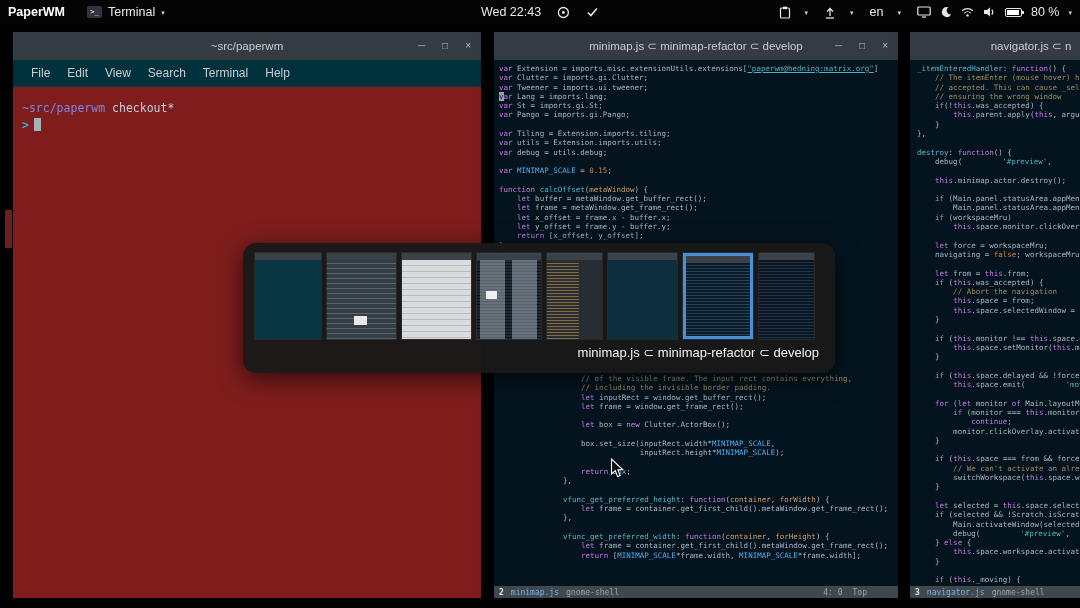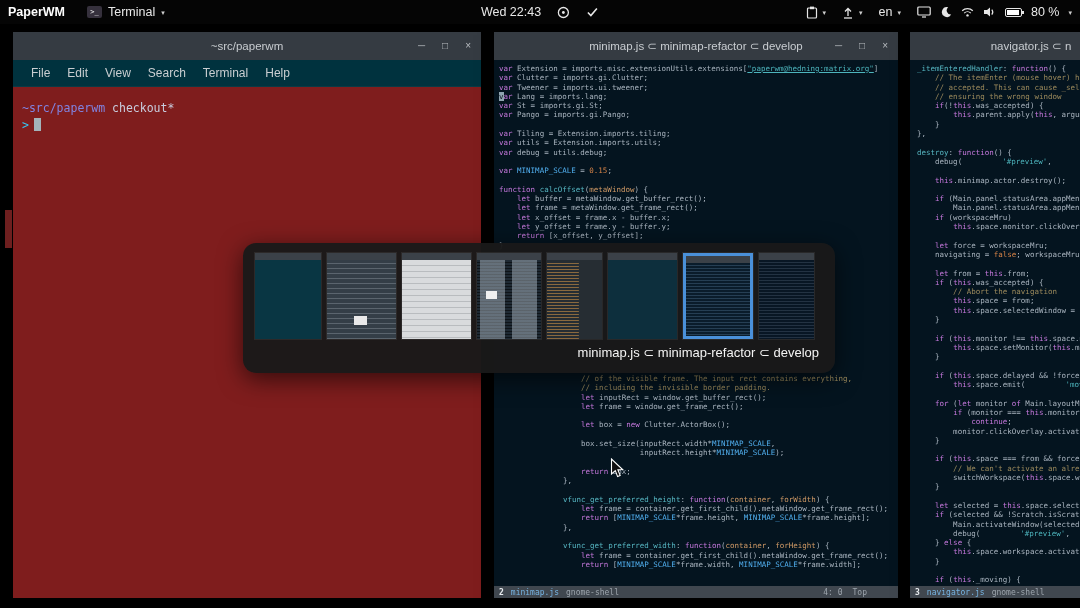--- a/index.html
+++ b/index.html
@@ -9,21 +9,21 @@
   
   .topbar { position:absolute; top:0; left:0; width:100%; height:24px; background:#050505; color:#e8e8e8; display:flex; align-items:center; justify-content:space-between; padding:0 8px; font-size:12.5px; z-index:40; }
   .tb-left { display:flex; align-items:flex-start; gap:22px; }
   .wm-label { font-weight:bold; color:#fff; }
   .appmenu { display:flex; align-items:center; gap:6px; cursor:default; }
   .term-ico { display:inline-flex; align-items:center; justify-content:center; width:15px; height:12px; background:#36313d; border-radius:2px; color:#fff; font-size:7px; font-family:"DejaVu Sans Mono",monospace; }
   .caret { font-size:7px; color:#cfcfcf; line-height:1; }
   .tb-center { position:absolute; left:50%; top:0; height:24px; transform:translateX(-50%); display:flex; align-items:center; gap:16px; }
   .tb-ico { display:inline-flex; align-items:center; }
   .tb-right { display:flex; align-items:center; gap:16px; }
-  .tb-item { display:flex; align-items:center; gap:5px; }
+  .tb-item { display:flex; align-items:center; gap:14px; }
   .sysgroup { display:flex; align-items:center; gap:9px; }
   .batt { position:relative; width:17px; height:9px; border:1px solid #e6e6e6; border-radius:2px; }
   .batt::after { content:""; position:absolute; right:-3px; top:2px; width:2px; height:3px; background:#e6e6e6; }
   .batt-fill { position:absolute; left:1px; top:1px; bottom:1px; width:80%; background:#fff; }
 
   
   .window { position:absolute; box-shadow:0 3px 14px rgba(0,0,0,.7); }
   .titlebar { height:28px; background:#353b42; display:flex; align-items:center; justify-content:center; position:relative; color:#c8ccd0; font-size:11.5px; }
   .winbtns { position:absolute; right:10px; top:0; height:100%; display:flex; align-items:center; gap:17px; color:#b9bdc1; font-size:10px; }
   .winbtn { cursor:default; line-height:1; }
@@ -245,21 +245,20 @@
           <div class="code-line"><span class="tok-v">    </span><span class="tok-k">let</span><span class="tok-v"> box = </span><span class="tok-k">new</span><span class="tok-v"> Clutter.ActorBox();</span></div>
           <div class="code-line">&nbsp;</div>
           <div class="code-line"><span class="tok-v">    box.set_size(inputRect.width*</span><span class="tok-b">MINIMAP_SCALE</span><span class="tok-v">,</span></div>
           <div class="code-line"><span class="tok-v">                 inputRect.height*</span><span class="tok-b">MINIMAP_SCALE</span><span class="tok-v">);</span></div>
           <div class="code-line">&nbsp;</div>
           <div class="code-line"><span class="tok-v">    </span><span class="tok-k">return</span><span class="tok-v"> box;</span></div>
           <div class="code-line"><span class="tok-v">},</span></div>
           <div class="code-line">&nbsp;</div>
           <div class="code-line"><span class="tok-f">vfunc_get_preferred_height</span><span class="tok-v">: </span><span class="tok-k">function</span><span class="tok-v">(</span><span class="tok-p">container</span><span class="tok-v">, </span><span class="tok-p">forWidth</span><span class="tok-v">) {</span></div>
           <div class="code-line"><span class="tok-v">    </span><span class="tok-k">let</span><span class="tok-v"> frame = container.get_first_child().metaWindow.get_frame_rect();</span></div>
-          <div class="code-line"><span class="tok-v">    </span><span class="tok-k">return</span><span class="tok-v"> [</span><span class="tok-b">MINIMAP_SCALE</span><span class="tok-v">*frame.height, </span><span class="tok-b">MINIMAP_SCALE</span><span class="tok-v">*frame.height];</span></div>
           <div class="code-line"><span class="tok-v">},</span></div>
           <div class="code-line">&nbsp;</div>
           <div class="code-line"><span class="tok-f">vfunc_get_preferred_width</span><span class="tok-v">: </span><span class="tok-k">function</span><span class="tok-v">(</span><span class="tok-p">container</span><span class="tok-v">, </span><span class="tok-p">forHeight</span><span class="tok-v">) {</span></div>
           <div class="code-line"><span class="tok-v">    </span><span class="tok-k">let</span><span class="tok-v"> frame = container.get_first_child().metaWindow.get_frame_rect();</span></div>
           <div class="code-line"><span class="tok-v">    </span><span class="tok-k">return</span><span class="tok-v"> [</span><span class="tok-b">MINIMAP_SCALE</span><span class="tok-v">*frame.width, </span><span class="tok-b">MINIMAP_SCALE</span><span class="tok-v">*frame.width];</span></div>
         </div>
     </div>
     <div class="modeline">
       <span class="ml-num">2</span>
       <span class="ml-file">minimap.js</span>

